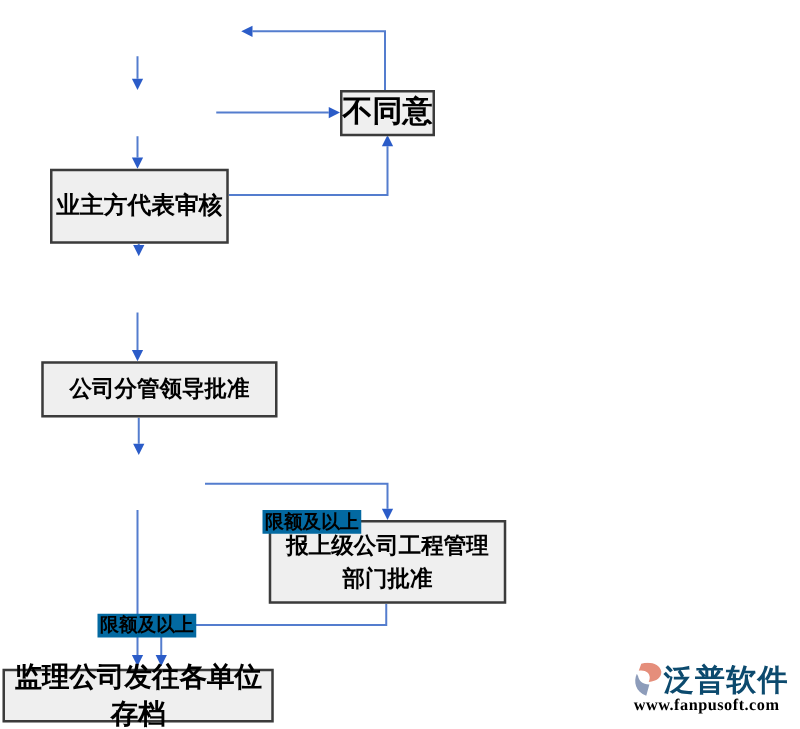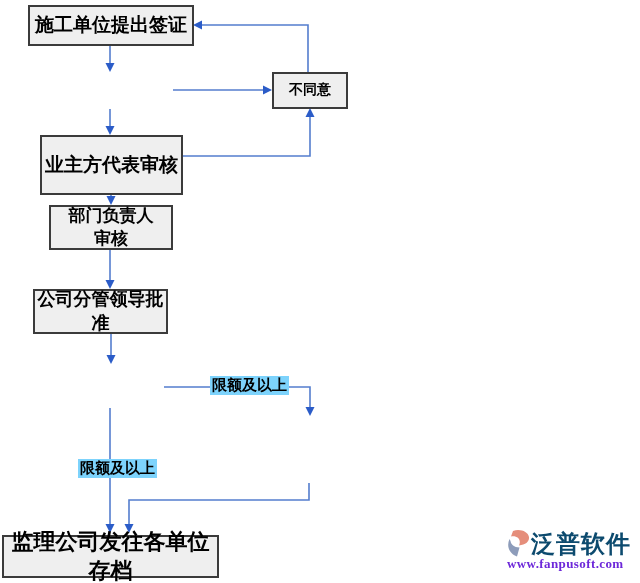--- a/index.html
+++ b/index.html
@@ -25,55 +25,56 @@
     text-align: center;
     background: #efefef;
     border: 2px solid #3b3b3b;
     color: #000000;
     font-weight: bold;
     white-space: pre-line;
     line-height: 1.3;
   }
   .node-1 { left: 28px;  top: 5px;   width: 166px; height: 41px; font-size: 19px; }
   .node-2 { left: 48px;  top: 72px;  width: 125px; height: 37px; font-size: 18px; }
-  .node-3 { left: 272px; top: 72px;  width: 76px;  height: 37px; font-size: 14px; }
+  .node-3 { left: 272px; top: 72px;  width: 76px;  height: 37px; font-size: 24px; }
   .node-4 { left: 40px;  top: 135px; width: 143px; height: 60px; font-size: 19px; }
   .node-5 { left: 49px;  top: 205px; width: 124px; height: 45px; font-size: 17px; }
-  .node-6 { left: 33px;  top: 289px; width: 135px; height: 45px; font-size: 18px; }
+  .node-6 { left: 33px;  top: 289px; width: 189px; height: 45px; font-size: 18px; }
   .node-7 { left: 58px;  top: 364px; width: 106px; height: 44px; font-size: 18px; }
   .node-8 { left: 215px; top: 416px; width: 190px; height: 67px; font-size: 18px; line-height: 1.5; }
   .node-9 { left: 2px;   top: 535px; width: 217px; height: 43px; font-size: 22px; }
   .edge-label {
     position: absolute;
-    background: #7dd3fc;
+    background: #0369a1;
     color: #000000;
     font-weight: bold;
     font-size: 15px;
     padding: 0 2px;
     white-space: nowrap;
+    margin-top: 32px;
   }
   .edge-label-above { left: 210px; top: 376px; }
   .edge-label-within { left: 78px; top: 459px; }
   .watermark { position: absolute; left: 0; top: 0; }
   .watermark-icon { position: absolute; left: 505px; top: 530px; }
   .watermark-brand {
     position: absolute;
     left: 531px; top: 528px;
     font-size: 24px;
     font-weight: bold;
     color: #0c4a6e;
     letter-spacing: 1px;
     white-space: nowrap;
   }
   .watermark-url {
     position: absolute;
     left: 507px; top: 556px;
     font-size: 13px;
     font-weight: bold;
-    color: #6d28d9;
+    color: #000000;
     letter-spacing: 0.4px;
     white-space: nowrap;
   }
 </style>
 </head>
 <body>
 
 <div class="stage">
 
   <svg class="connectors" viewBox="0 0 640 583" xmlns="http://www.w3.org/2000/svg">
@@ -98,26 +99,25 @@
       <polygon points="106.5,355 115.5,355 111,364"></polygon>
       <polygon points="105.5,524 114.5,524 110,533"></polygon>
       <polygon points="263,85.5 263,94.5 272,90"></polygon>
       <polygon points="202,20.5 202,29.5 193,25"></polygon>
       <polygon points="305.5,117 314.5,117 310,108"></polygon>
       <polygon points="305.5,407 314.5,407 310,416"></polygon>
       <polygon points="124.5,524 133.5,524 129,533"></polygon>
     </g>
   </svg>
 
-  <div class="node node-1">施工单位提出签证</div>
   <div class="node node-3">不同意</div>
   <div class="node node-4">业主方代表审核</div>
-  <div class="node node-5">部门负责人
-审核</div>
   <div class="node node-6">公司分管领导批准</div>
+  <div class="node node-8">报上级公司工程管理
+部门批准</div>
   <div class="node node-9">监理公司发往各单位存档</div>
 
   <div class="edge-label edge-label-above">限额及以上</div>
   <div class="edge-label edge-label-within">限额及以上</div>
 
   <div class="watermark">
     <svg class="watermark-icon" width="25" height="28" viewBox="0 0 25 28" xmlns="http://www.w3.org/2000/svg">
       <path d="M8,1 C15,-1.5 23,1.5 24,7 C24.5,11.5 21,15 14,15.5 C16.5,10 13,5.5 6,6.5 Z" fill="#e58e7b"></path>
       <path d="M4.5,9 C1.5,15.5 3.5,23.5 12,26.5 L14.5,17.5 C9,17.5 6,14.5 5.5,11 Z" fill="#8d9cba"></path>
     </svg>

